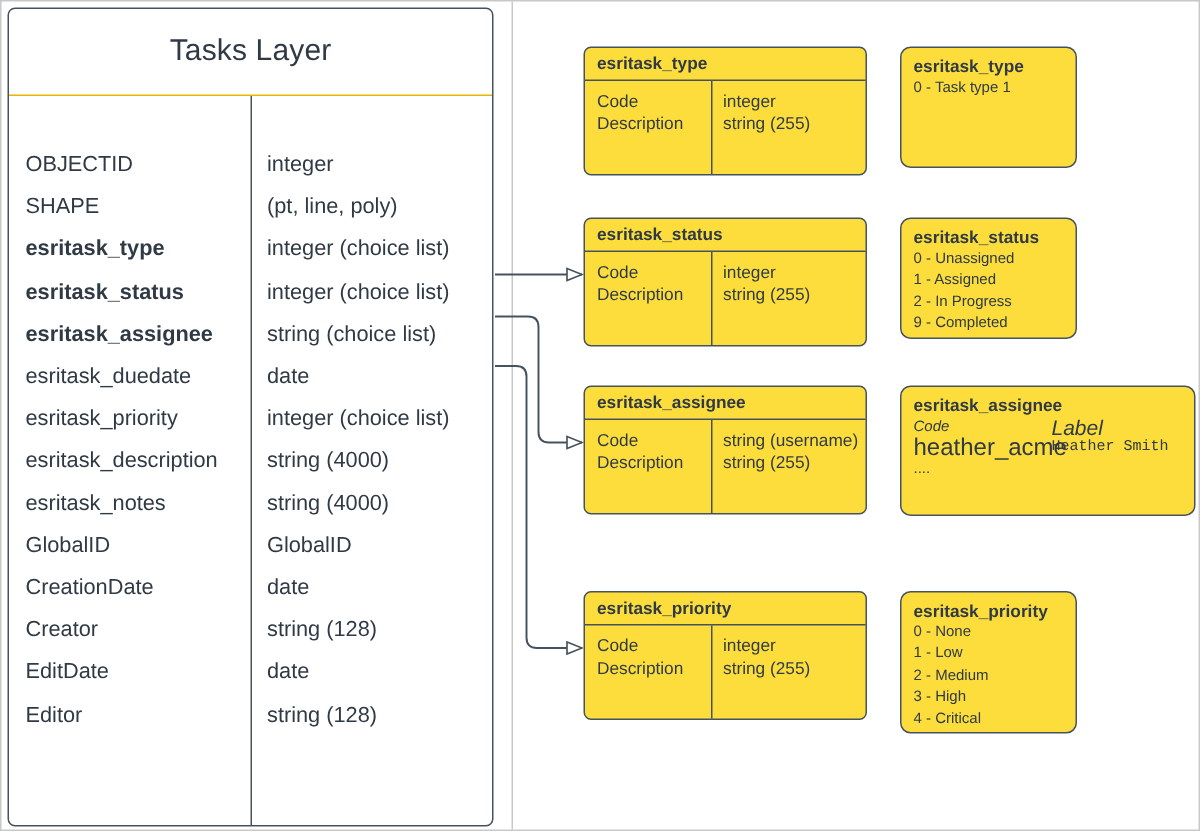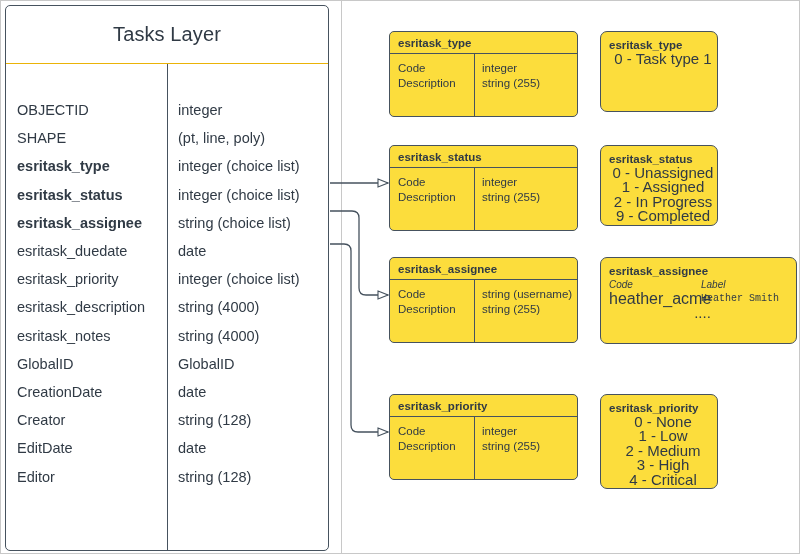--- a/index.html
+++ b/index.html
@@ -173,42 +173,41 @@
     padding: 6px 0 0 8px;
   }
   .values-title {
     font-size: 11.5px;
     font-weight: bold;
     color: #303a45;
     line-height: 14px;
     white-space: nowrap;
   }
   .values-line {
-    font-size: 15px;
+    font-size: 10px;
     color: #303a45;
     line-height: 14.4px;
     white-space: nowrap;
-    text-align: center;
   }
   .values-cols-head {
     position: relative;
     height: 14px;
   }
   .values-col-a {
     position: absolute;
     left: 0;
     font-size: 10px;
     font-style: italic;
     color: #303a45;
     line-height: 14px;
   }
   .values-col-b {
     position: absolute;
     left: 92px;
-    font-size: 10px;
+    font-size: 14px;
     font-style: italic;
     color: #303a45;
     line-height: 14px;
   }
   .values-pair {
     position: relative;
     height: 14.4px;
   }
   .values-pair .pa {
     position: absolute;

